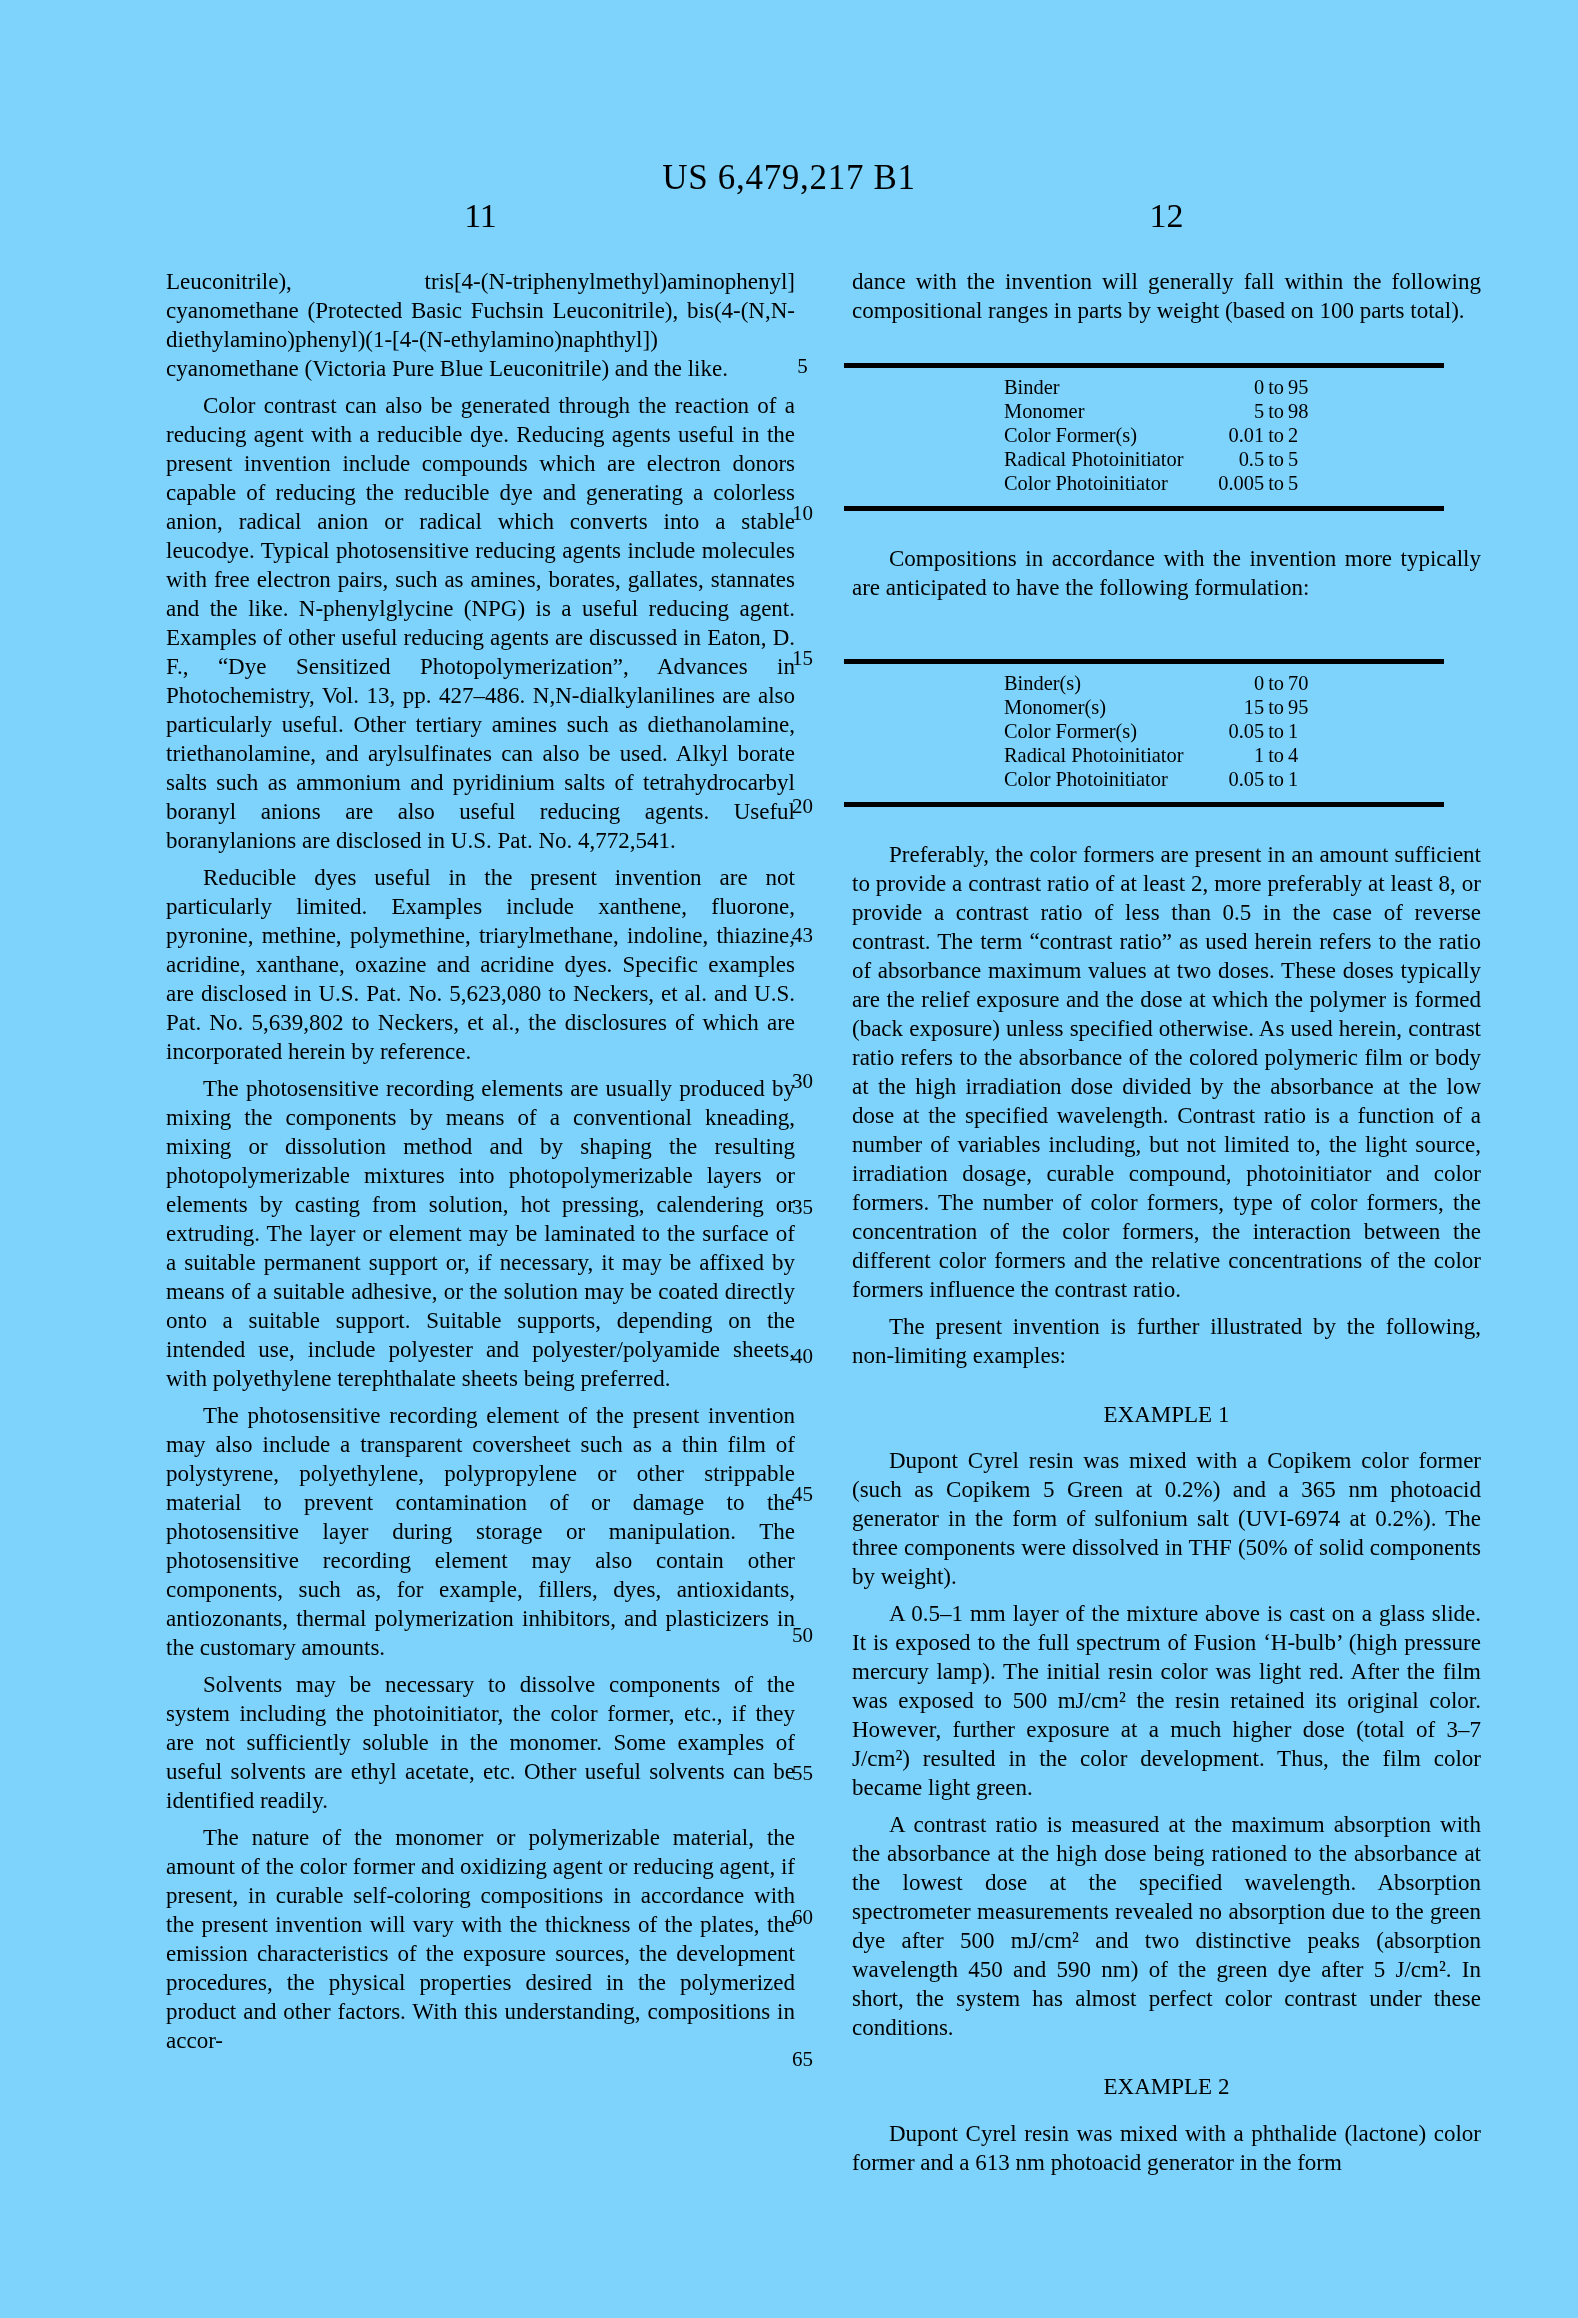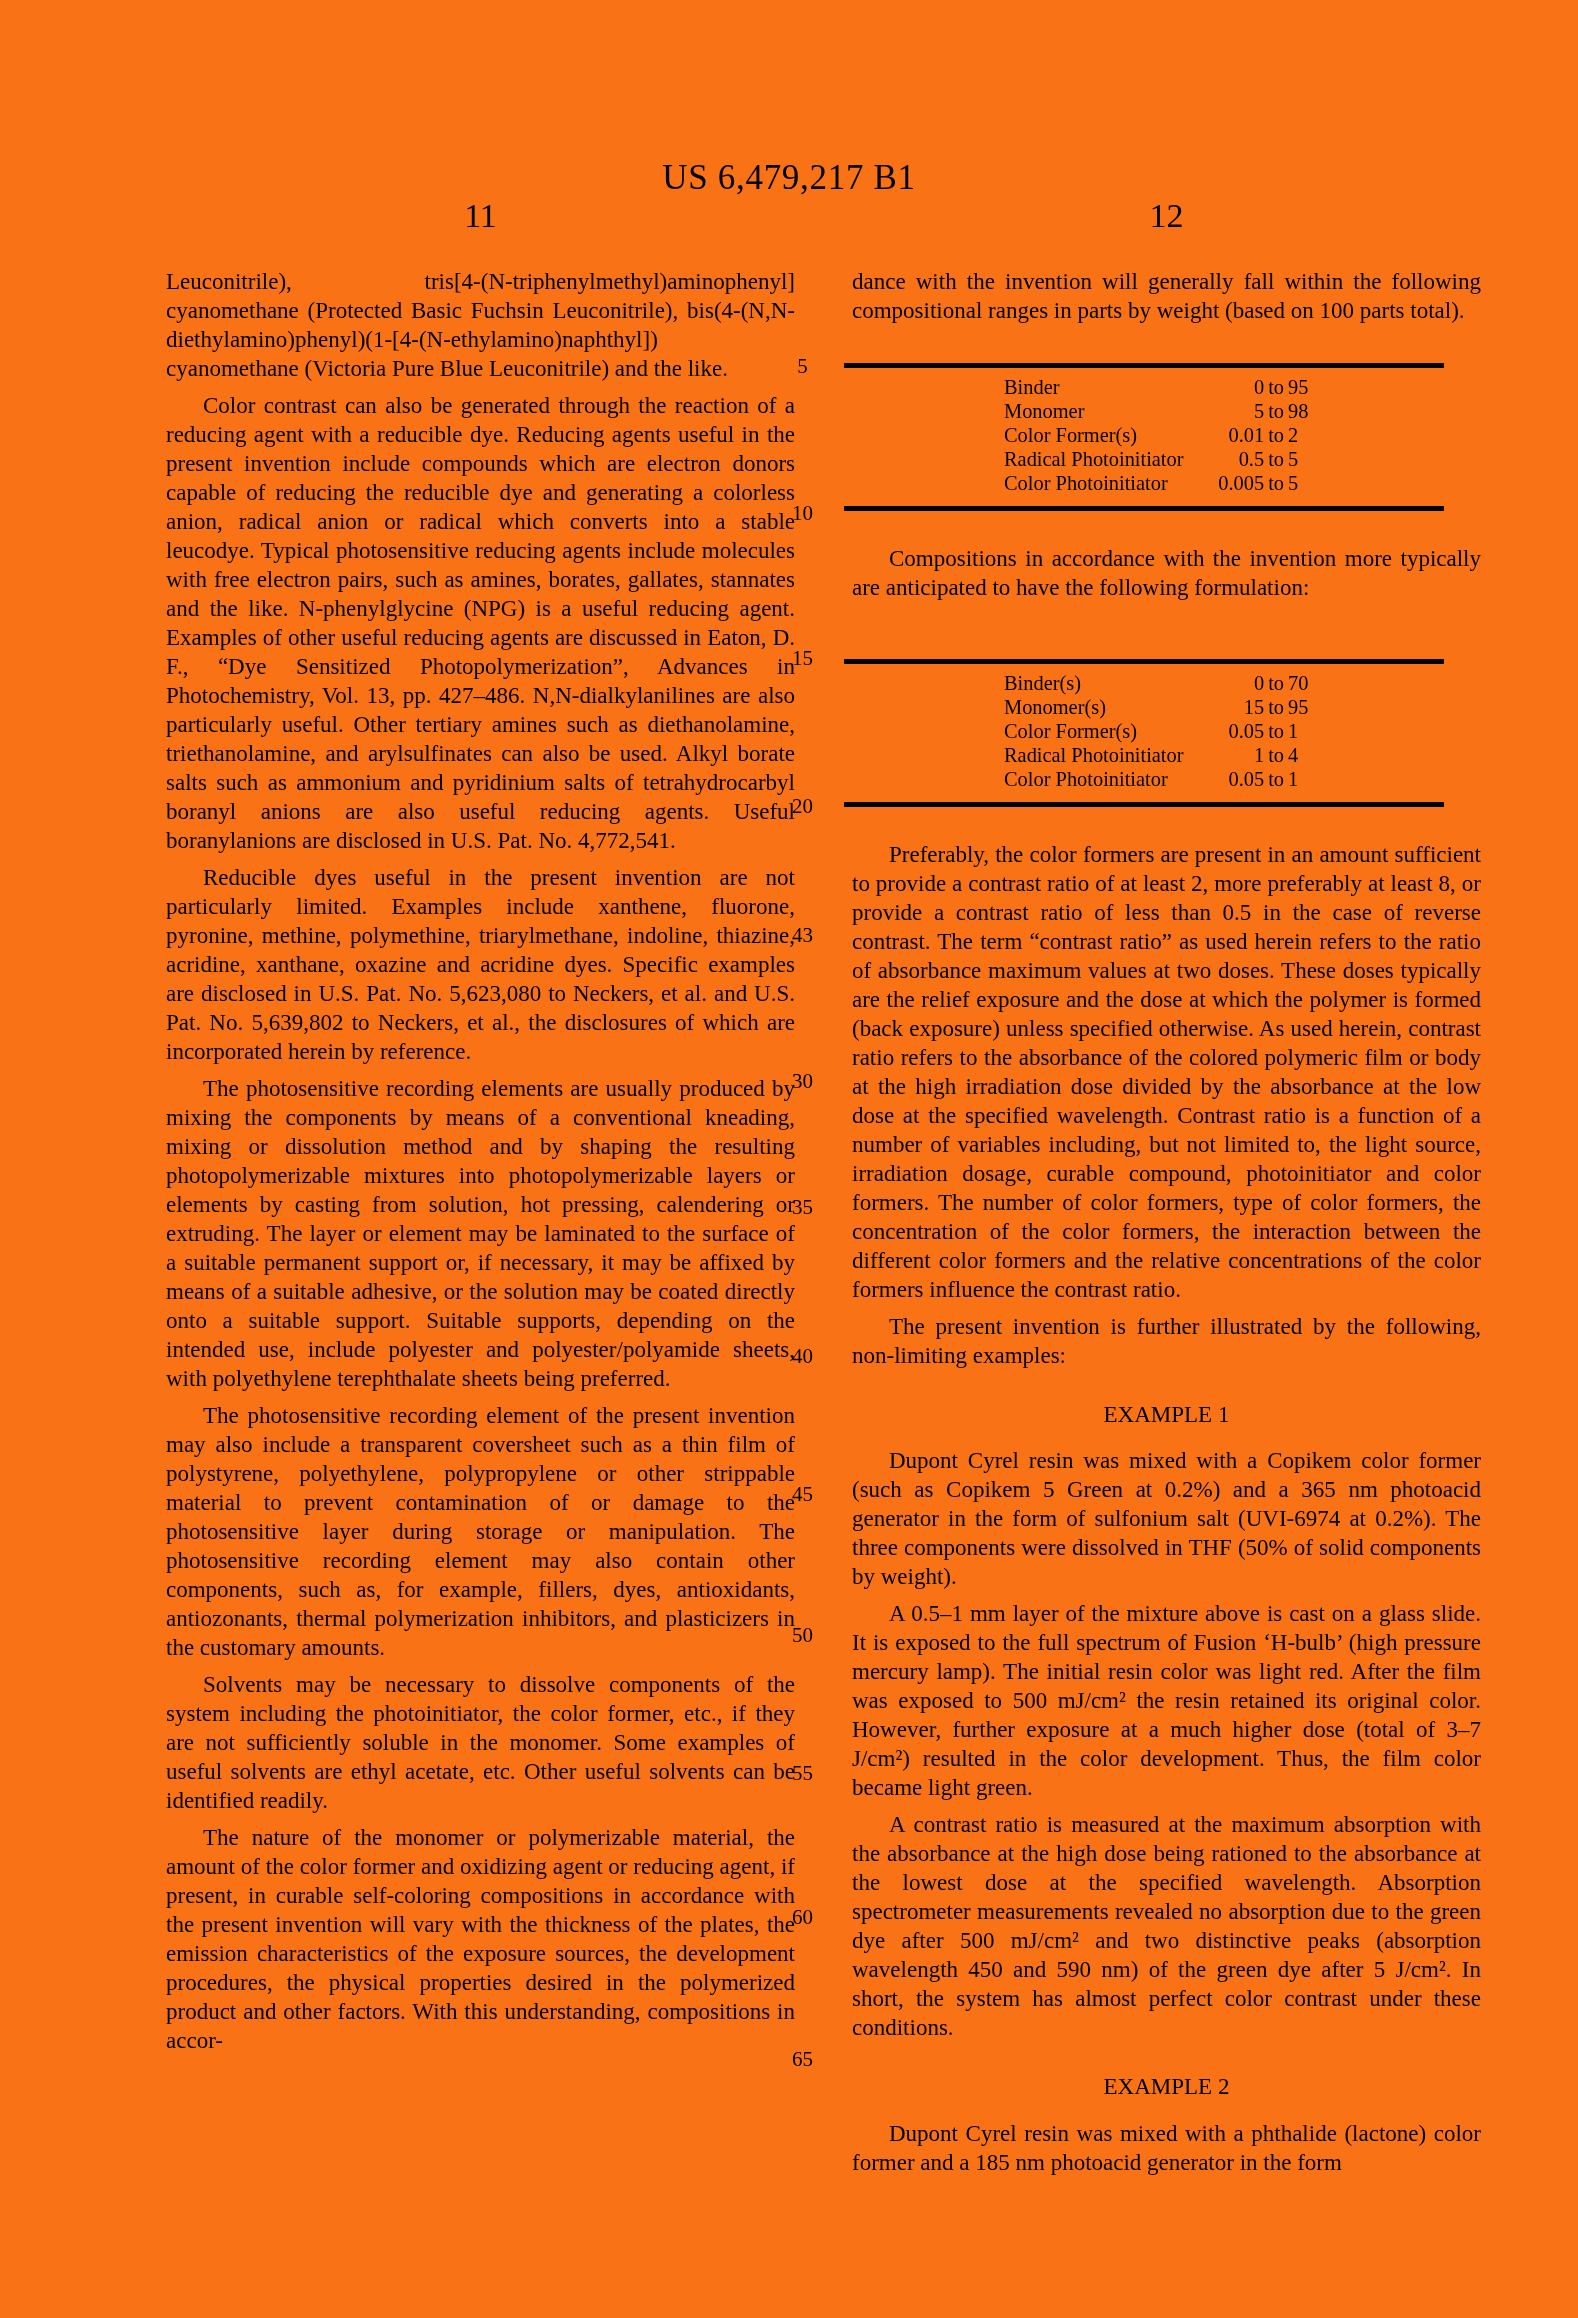--- a/index.html
+++ b/index.html
@@ -1,17 +1,17 @@
 <!DOCTYPE html>
 <html style="font-size:11px"><head>
 <meta charset="utf-8">
 <style>
   html,body { margin:0; padding:0; background:#e8e8e8; }
   .page {
-    position:relative; width:1578px; height:2319px; background:#f97316;
+    position:relative; width:1578px; height:2319px; background:#7dd3fc;
     font-family:"Liberation Serif", serif; color:#000;
   }
   .patent-number {
     position:absolute; top:158px; left:0; width:1578px;
     text-align:center; font-size:35px; letter-spacing:0.7px;
   }
   .col-num { position:absolute; top:197px; font-size:34px; }
   .col-num.left  { left:158px;  width:645px; text-align:center; }
   .col-num.right { left:844px; width:645px; text-align:center; }
   .col {
@@ -167,17 +167,17 @@
 
     <p>Preferably, the color formers are present in an amount sufficient to provide a contrast ratio of at least 2, more preferably at least 8, or provide a contrast ratio of less than 0.5 in the case of reverse contrast. The term “contrast ratio” as used herein refers to the ratio of absorbance maximum values at two doses. These doses typically are the relief exposure and the dose at which the polymer is formed (back exposure) unless specified otherwise. As used herein, contrast ratio refers to the absorbance of the colored polymeric film or body at the high irradiation dose divided by the absorbance at the low dose at the specified wavelength. Contrast ratio is a function of a number of variables including, but not limited to, the light source, irradiation dosage, curable compound, photoinitiator and color formers. The number of color formers, type of color formers, the concentration of the color formers, the interaction between the different color formers and the relative concentrations of the color formers influence the contrast ratio.</p>
     <p>The present invention is further illustrated by the following, non-limiting examples:</p>
 
     <div class="example-heading">EXAMPLE 1</div>
     <p>Dupont Cyrel resin was mixed with a Copikem color former (such as Copikem 5 Green at 0.2%) and a 365 nm photoacid generator in the form of sulfonium salt (UVI-6974 at 0.2%). The three components were dissolved in THF (50% of solid components by weight).</p>
     <p>A 0.5–1 mm layer of the mixture above is cast on a glass slide. It is exposed to the full spectrum of Fusion ‘H-bulb’ (high pressure mercury lamp). The initial resin color was light red. After the film was exposed to 500 mJ/cm² the resin retained its original color. However, further exposure at a much higher dose (total of 3–7 J/cm²) resulted in the color development. Thus, the film color became light green.</p>
     <p>A contrast ratio is measured at the maximum absorption with the absorbance at the high dose being rationed to the absorbance at the lowest dose at the specified wavelength. Absorption spectrometer measurements revealed no absorption due to the green dye after 500 mJ/cm² and two distinctive peaks (absorption wavelength 450 and 590 nm) of the green dye after 5 J/cm². In short, the system has almost perfect color contrast under these conditions.</p>
 
     <div class="example-heading">EXAMPLE 2</div>
-    <p>Dupont Cyrel resin was mixed with a phthalide (lactone) color former and a 185 nm photoacid generator in the form</p>
+    <p>Dupont Cyrel resin was mixed with a phthalide (lactone) color former and a 613 nm photoacid generator in the form</p>
   </div>
 
 </div>
 
 
 </body></html>

